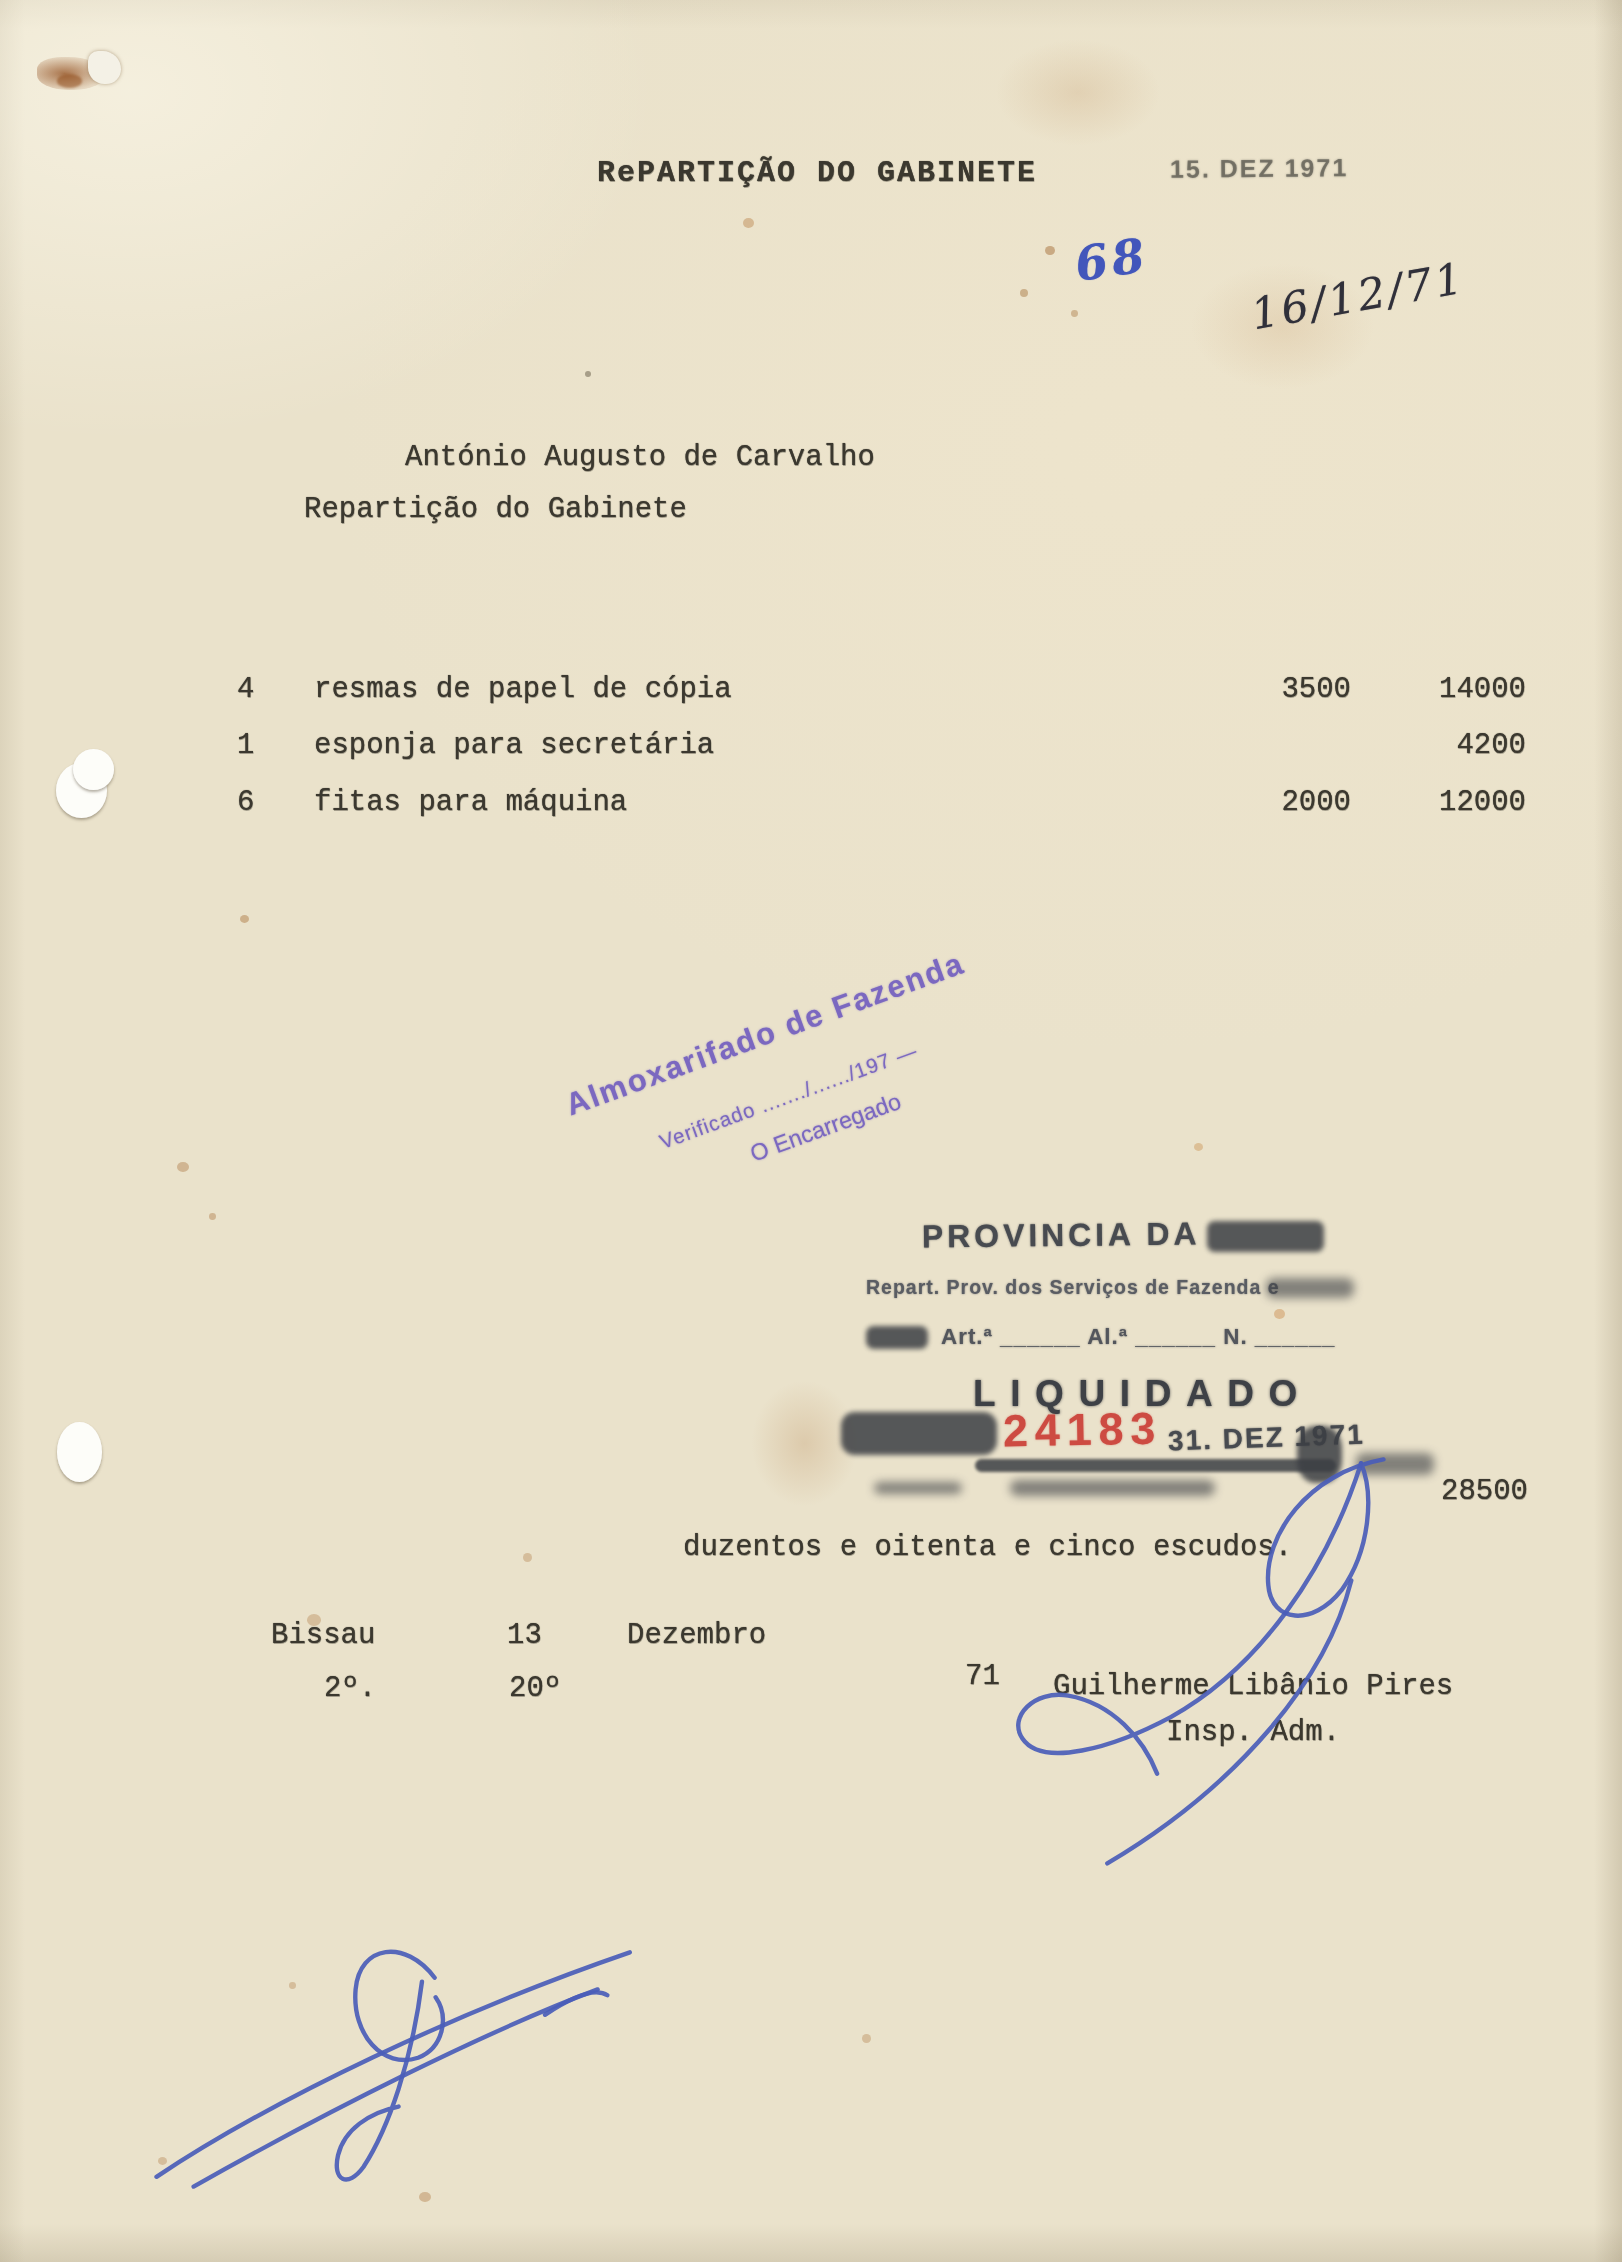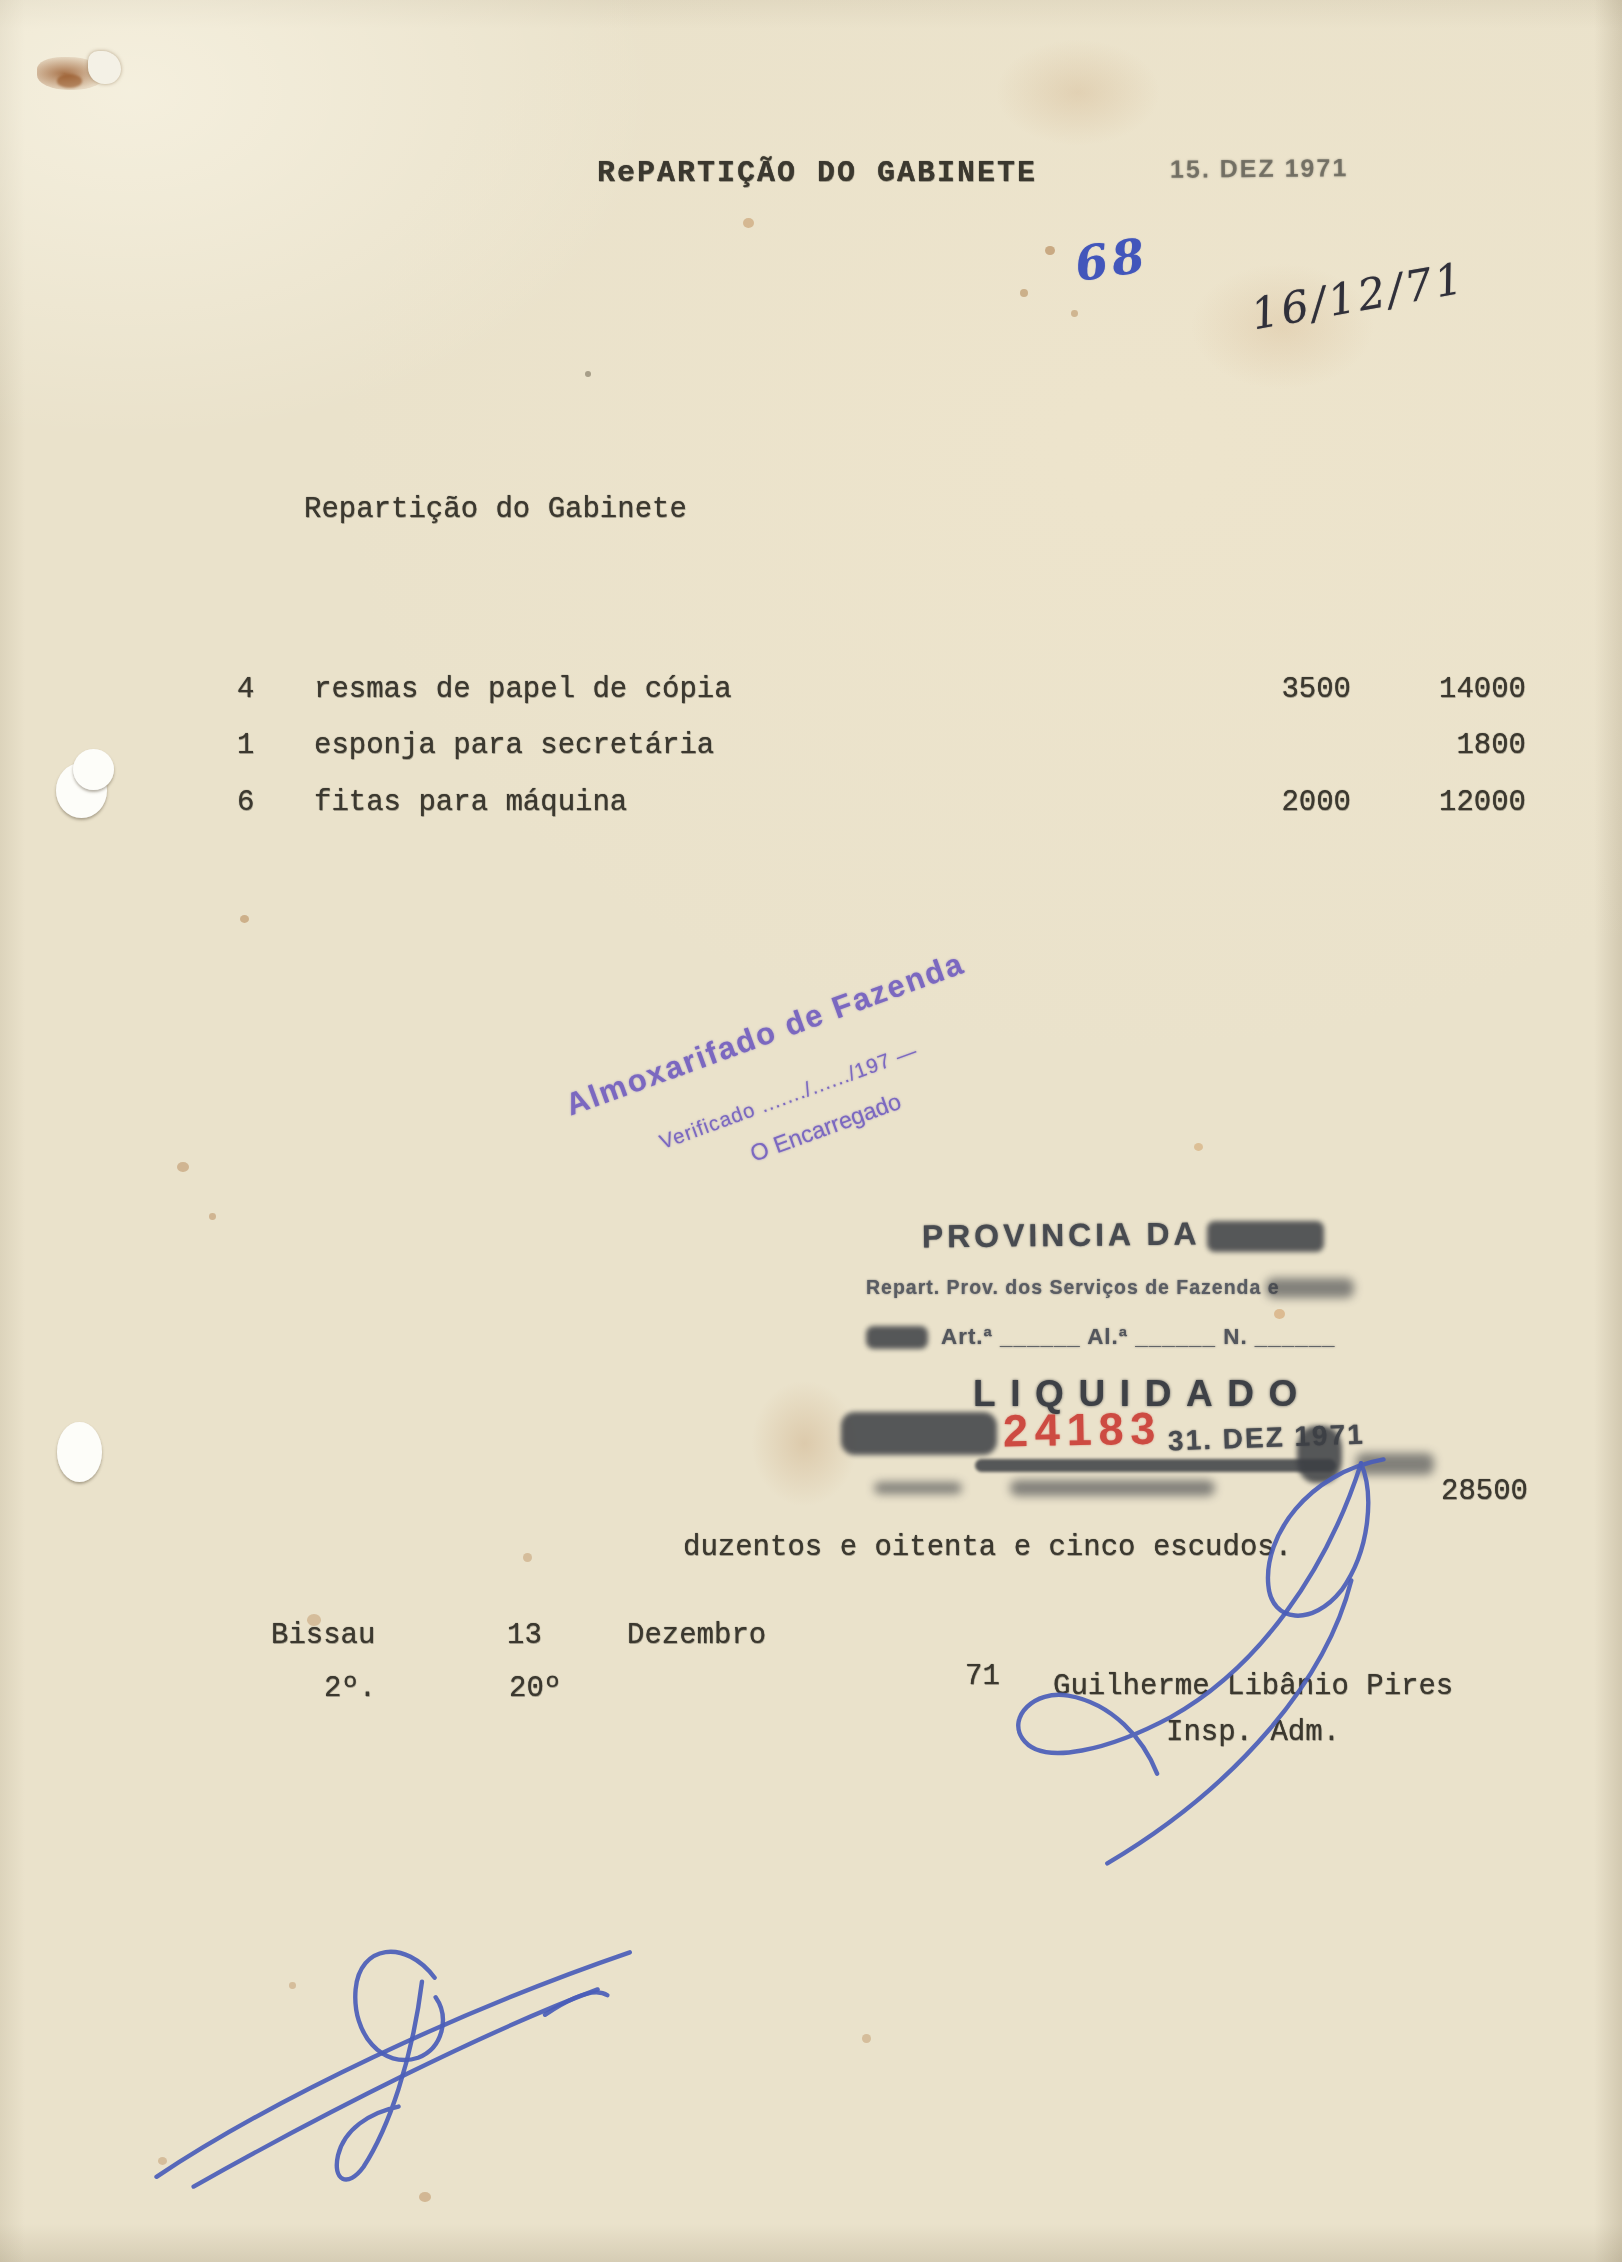--- a/index.html
+++ b/index.html
@@ -106,33 +106,34 @@
   <div class="stain" style="left:289px;top:1982px;width:6.8px;height:6.8px;background:rgba(175,120,65,.35);"></div>
   <div class="stain" style="left:158px;top:2157px;width:8.8px;height:7.8px;background:rgba(175,120,65,.35);"></div>
   <div class="stain" style="left:1194px;top:1143px;width:8.8px;height:7.8px;background:rgba(200,140,70,.4);"></div>
 
   <div class="tw tw-title" style="left:597px;top:156px;">RePARTIÇÃO DO GABINETE</div>
   <div class="datestamp-top">15. DEZ 1971</div>
 
   <div class="hand-blue" style="left:1075px;top:232px;font-size:47px;font-weight:bold;transform:rotate(-8deg);letter-spacing:3.9px;">68</div>
   <div class="hand-dark" style="left:1250px;top:271px;font-size:43px;transform:rotate(-10deg);letter-spacing:2.9px;">16/12/71</div>
 
+  <div class="tw" style="left:405px;top:441px;">António Augusto de Carvalho</div>
   <div class="tw" style="left:304px;top:493px;">Repartição do Gabinete</div>
 
   <div>
     <span class="tw" style="left:237px;top:673px;">4</span>
     <span class="tw" style="left:314px;top:673px;">resmas de papel de cópia</span>
     <span class="tw num" style="left:1234px;top:673px;width:117px;">3500</span>
     <span class="tw num" style="left:1380px;top:673px;width:146px;">14000</span>
   </div>
   <div>
     <span class="tw" style="left:237px;top:729px;">1</span>
     <span class="tw" style="left:314px;top:729px;">esponja para secretária</span>
     <span class="tw num" style="left:1234px;top:729px;width:117px;"></span>
-    <span class="tw num" style="left:1380px;top:729px;width:146px;">1800</span>
+    <span class="tw num" style="left:1380px;top:729px;width:146px;">4200</span>
   </div>
   <div>
     <span class="tw" style="left:237px;top:786px;">6</span>
     <span class="tw" style="left:314px;top:786px;">fitas para máquina</span>
     <span class="tw num" style="left:1234px;top:786px;width:117px;">2000</span>
     <span class="tw num" style="left:1380px;top:786px;width:146px;">12000</span>
   </div>
 
   <div class="stamp-almox">
     <div class="l1">Almoxarifado de Fazenda</div>

